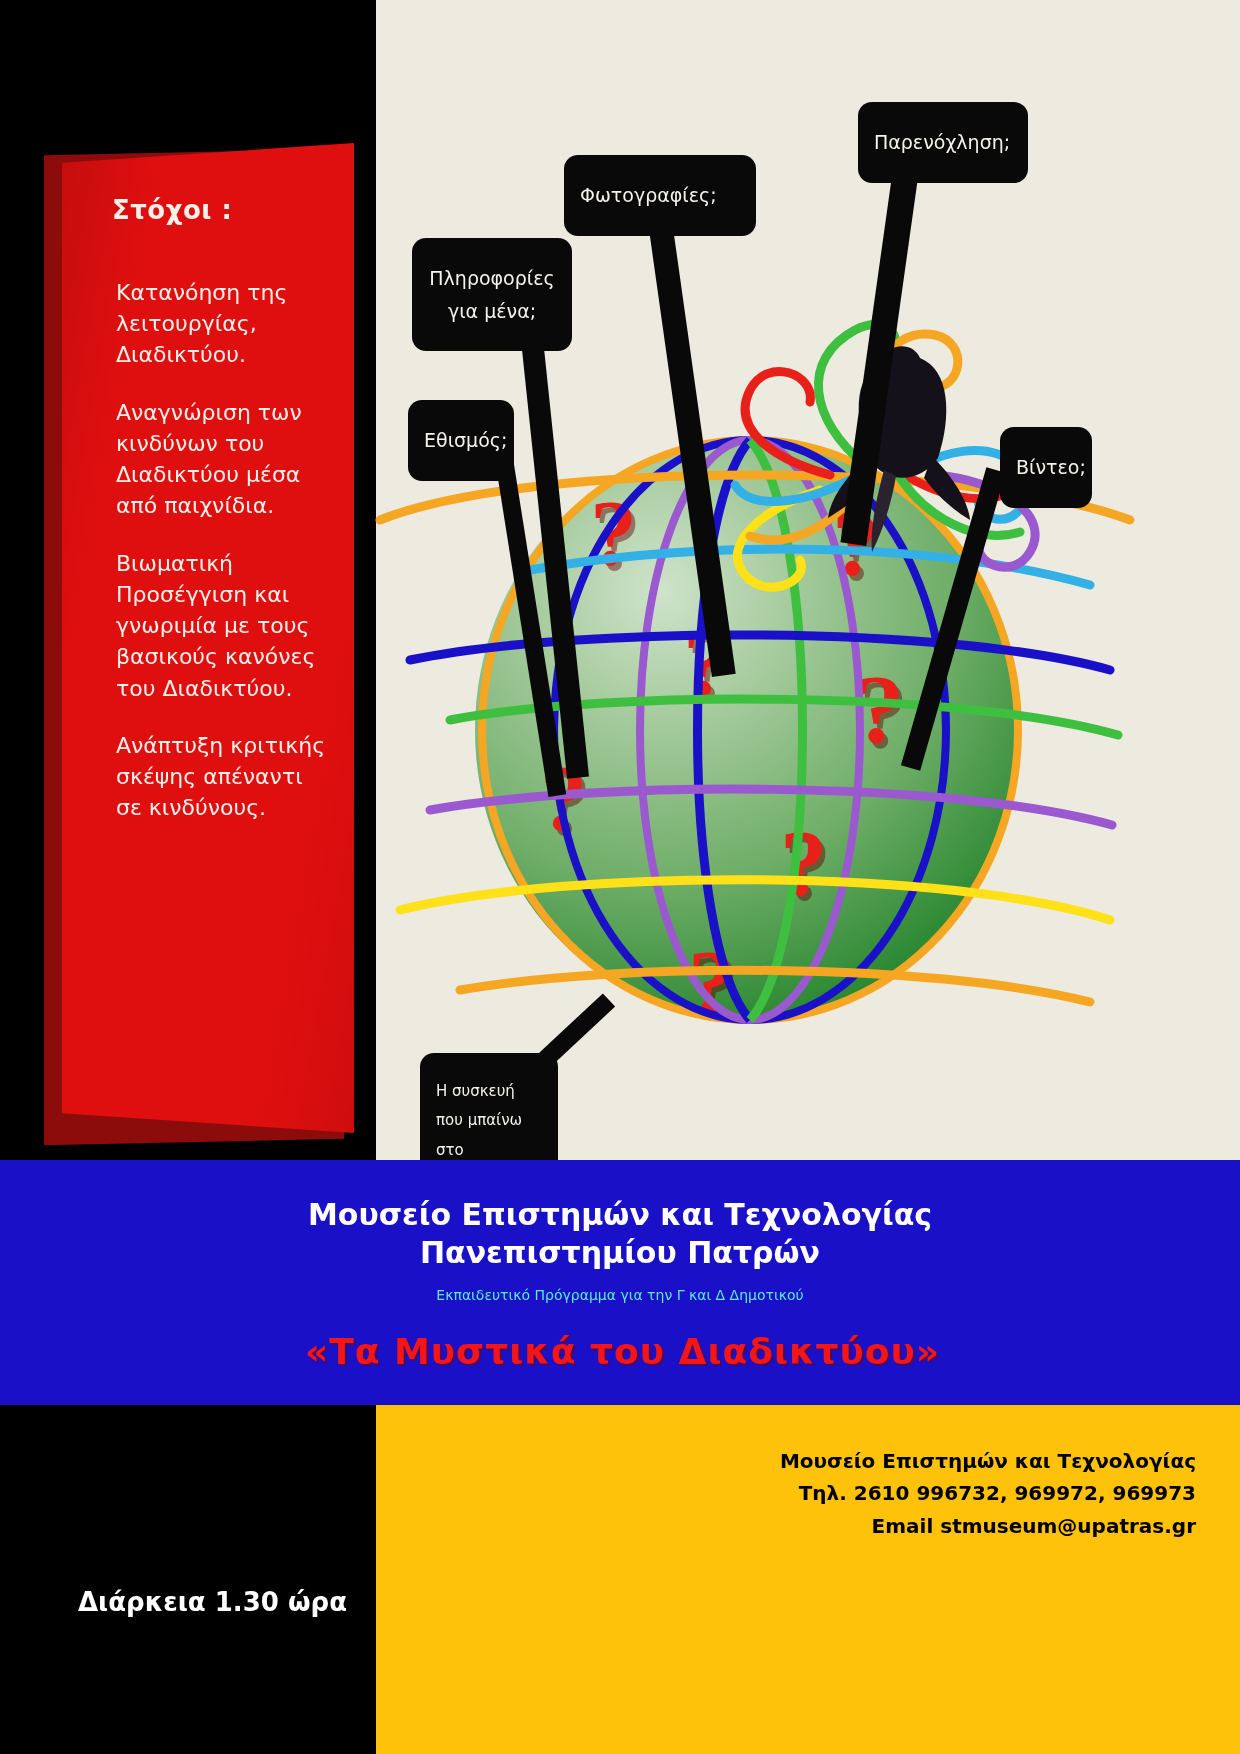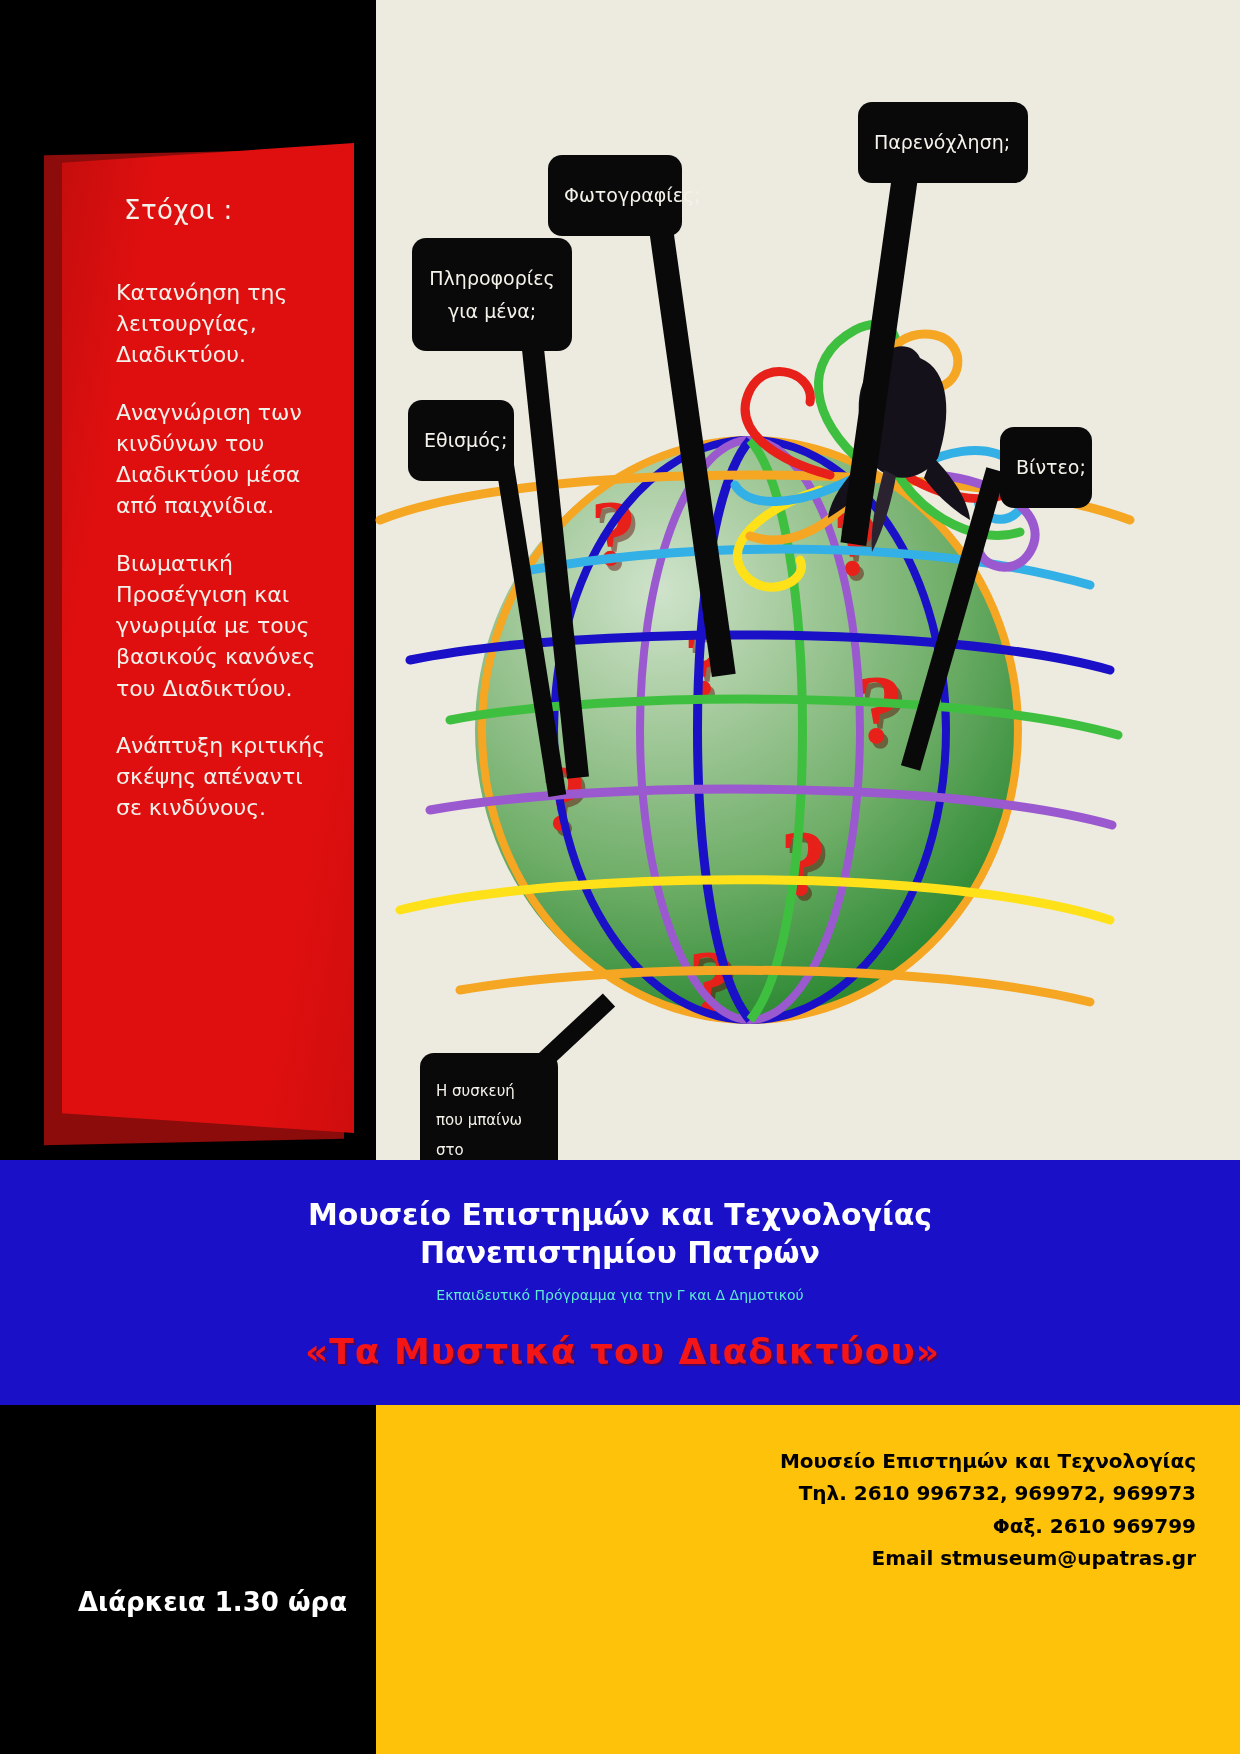--- a/index.html
+++ b/index.html
@@ -43,23 +43,23 @@
     left: 62px; top: 143px;
     width: 292px; height: 990px;
     background: linear-gradient(100deg, #c50d0d 0%, #e00f0f 22%, #e00f0f 78%, #cf0d0d 100%);
     box-sizing: border-box;
     padding: 52px 28px 20px 50px;
     clip-path: polygon(0 2%, 100% 0, 100% 100%, 0 98%);
   }
   .goals-title {
     color: #f3f1ea;
     font-size: 26px;
-    font-weight: normal;
+    font-weight: bold;
     letter-spacing: .5px;
-    margin: 0 0 52px 12px;
+    margin: 0 0 52px 0;
   }
   .goal-item {
     color: #f3f1ea;
     font-size: 22px;
     line-height: 1.42;
     margin: 0 0 26px 4px;
   }
 
   
   .globe-wrap {
@@ -251,21 +251,21 @@
   <div class="pointer" style="left:645px; top:200px; width:24px; height:480px; transform: rotate(-8deg);"></div>
   <div class="pointer" style="left:520px; top:330px; width:22px; height:450px; transform: rotate(-6deg);"></div>
   <div class="pointer" style="left:492px; top:440px; width:18px; height:360px; transform: rotate(-9deg);"></div>
   <div class="pointer" style="left:986px; top:470px; width:20px; height:310px; transform: rotate(16deg);"></div>
   <div class="pointer" style="left:600px; top:1000px; width:18px; height:120px; transform: rotate(47deg);"></div>
 
   <div class="bubble" style="left:858px; top:102px; width:170px; font-size:19px;">
     <span>Παρενόχληση;</span>
   </div>
 
-  <div class="bubble" style="left:548px; top:155px; width:134px; font-size:19px;">
+  <div class="bubble" style="left:564px; top:155px; width:192px; font-size:19px;">
     <span>Φωτογραφίες;</span>
   </div>
 
   <div class="bubble" style="left:412px; top:238px; width:160px; font-size:19px;text-align:center;">
     <span>Πληροφορίες για μένα;</span>
   </div>
 
   <div class="bubble" style="left:408px; top:400px; width:106px; font-size:19px;">
     <span>Εθισμός;</span>
   </div>
@@ -284,19 +284,18 @@
       <span>Πανεπιστημίου Πατρών</span>
     </p>
     <p class="program-line">Εκπαιδευτικό Πρόγραμμα για την Γ και Δ Δημοτικού</p>
     <p class="secrets-title">«Τα Μυστικά του Διαδικτύου»</p>
   </div>
 
   <div class="bottom-strip">
     <div class="yellow-block">
       <p class="contact-line">Μουσείο Επιστημών και Τεχνολογίας</p>
       <p class="contact-line">Τηλ. 2610 996732, 969972, 969973</p>
-      <p class="contact-line">Φαξ. 2610 969799</p>
       <p class="contact-line">Email stmuseum@upatras.gr</p>
     </div>
     <div class="duration">Διάρκεια  1.30 ώρα</div>
   </div>
 
 </div>
 
 </body></html>

